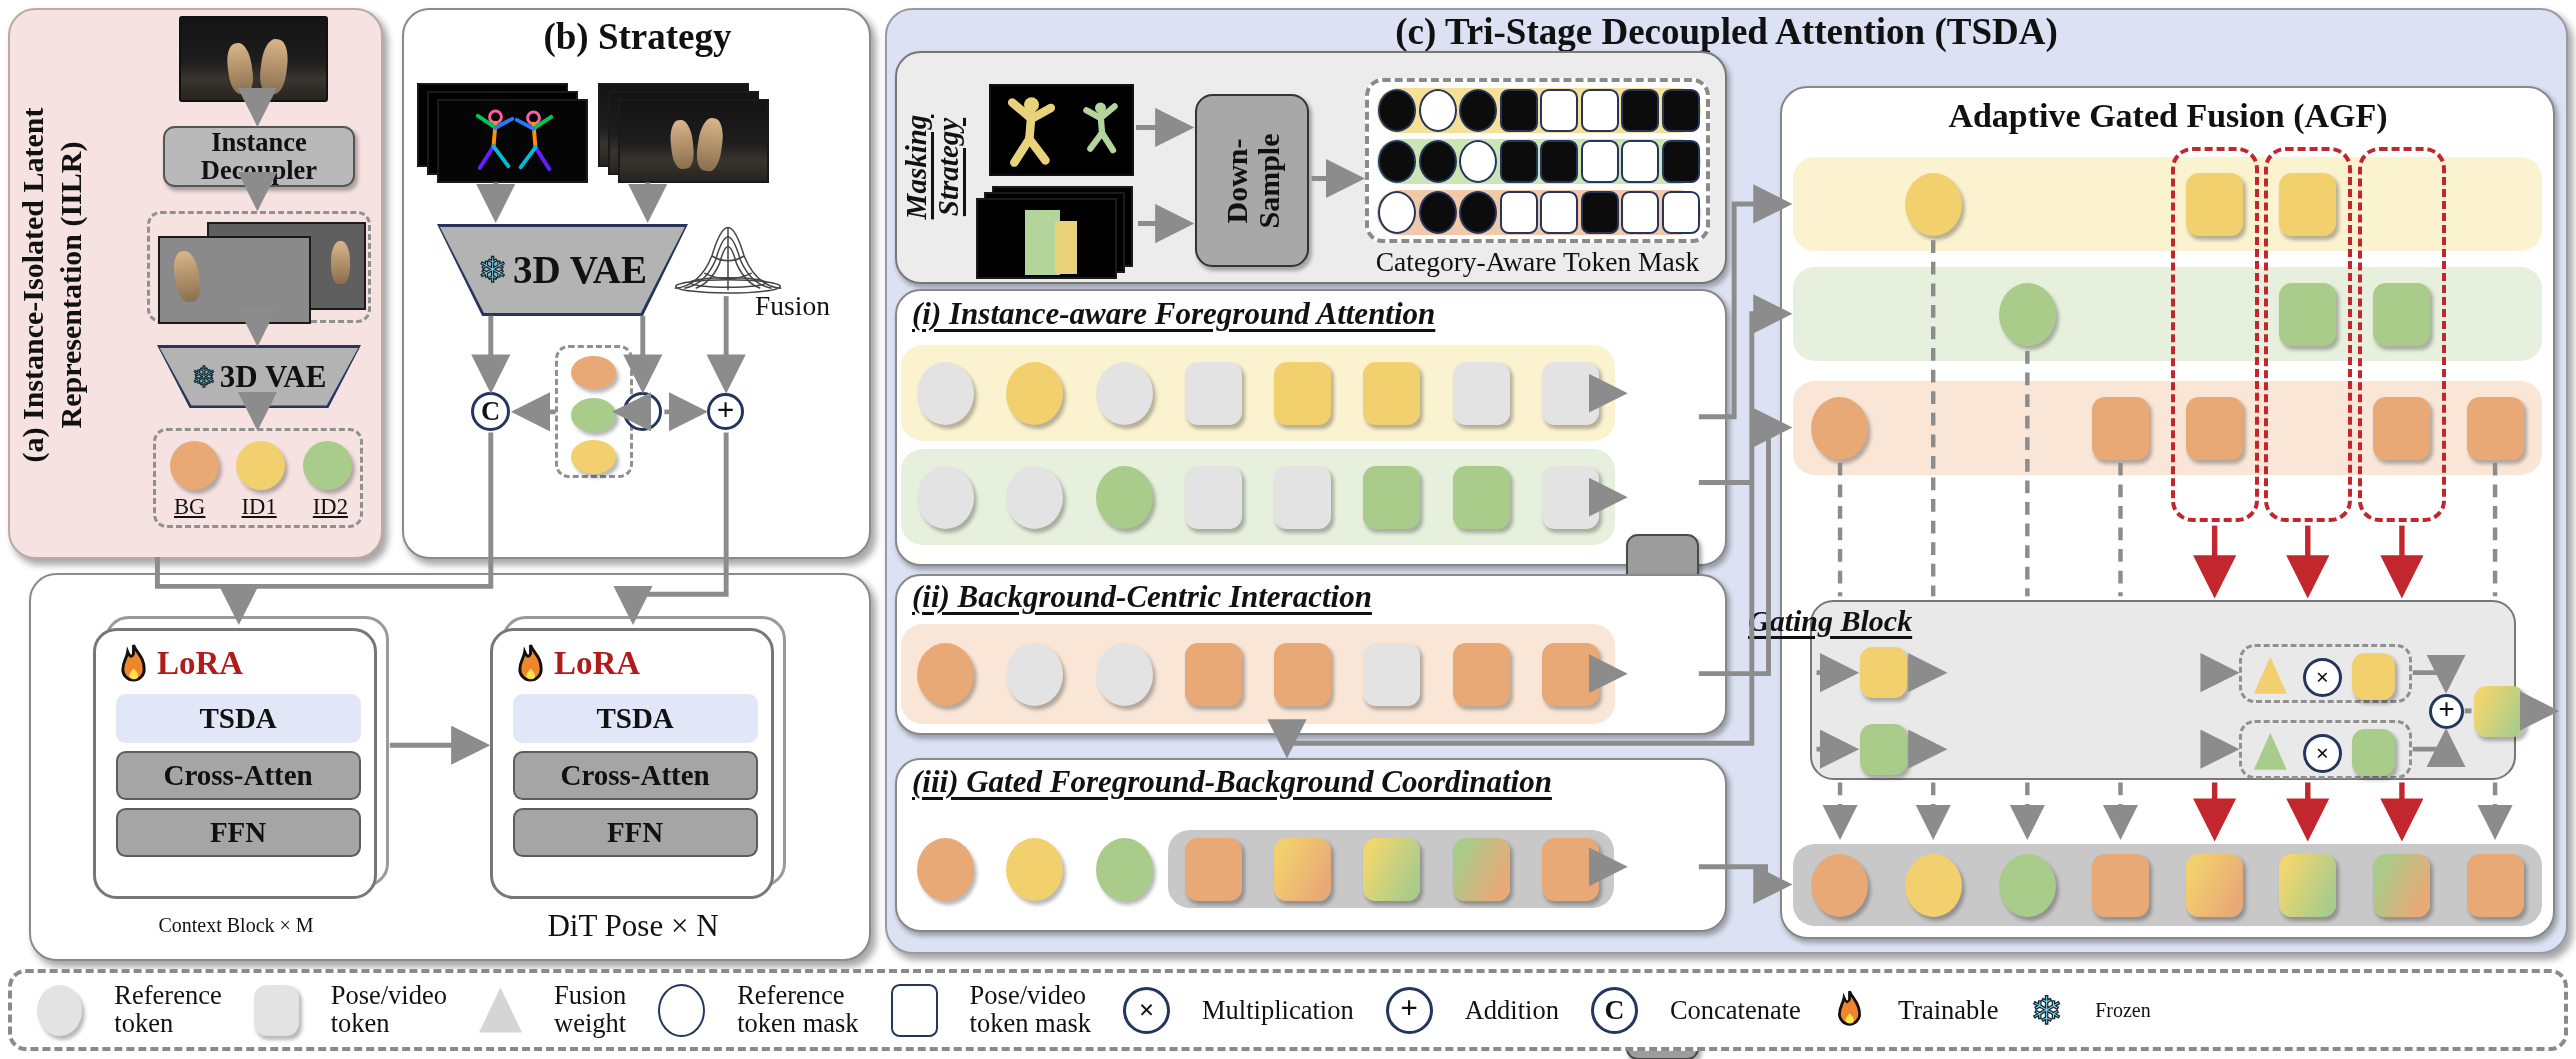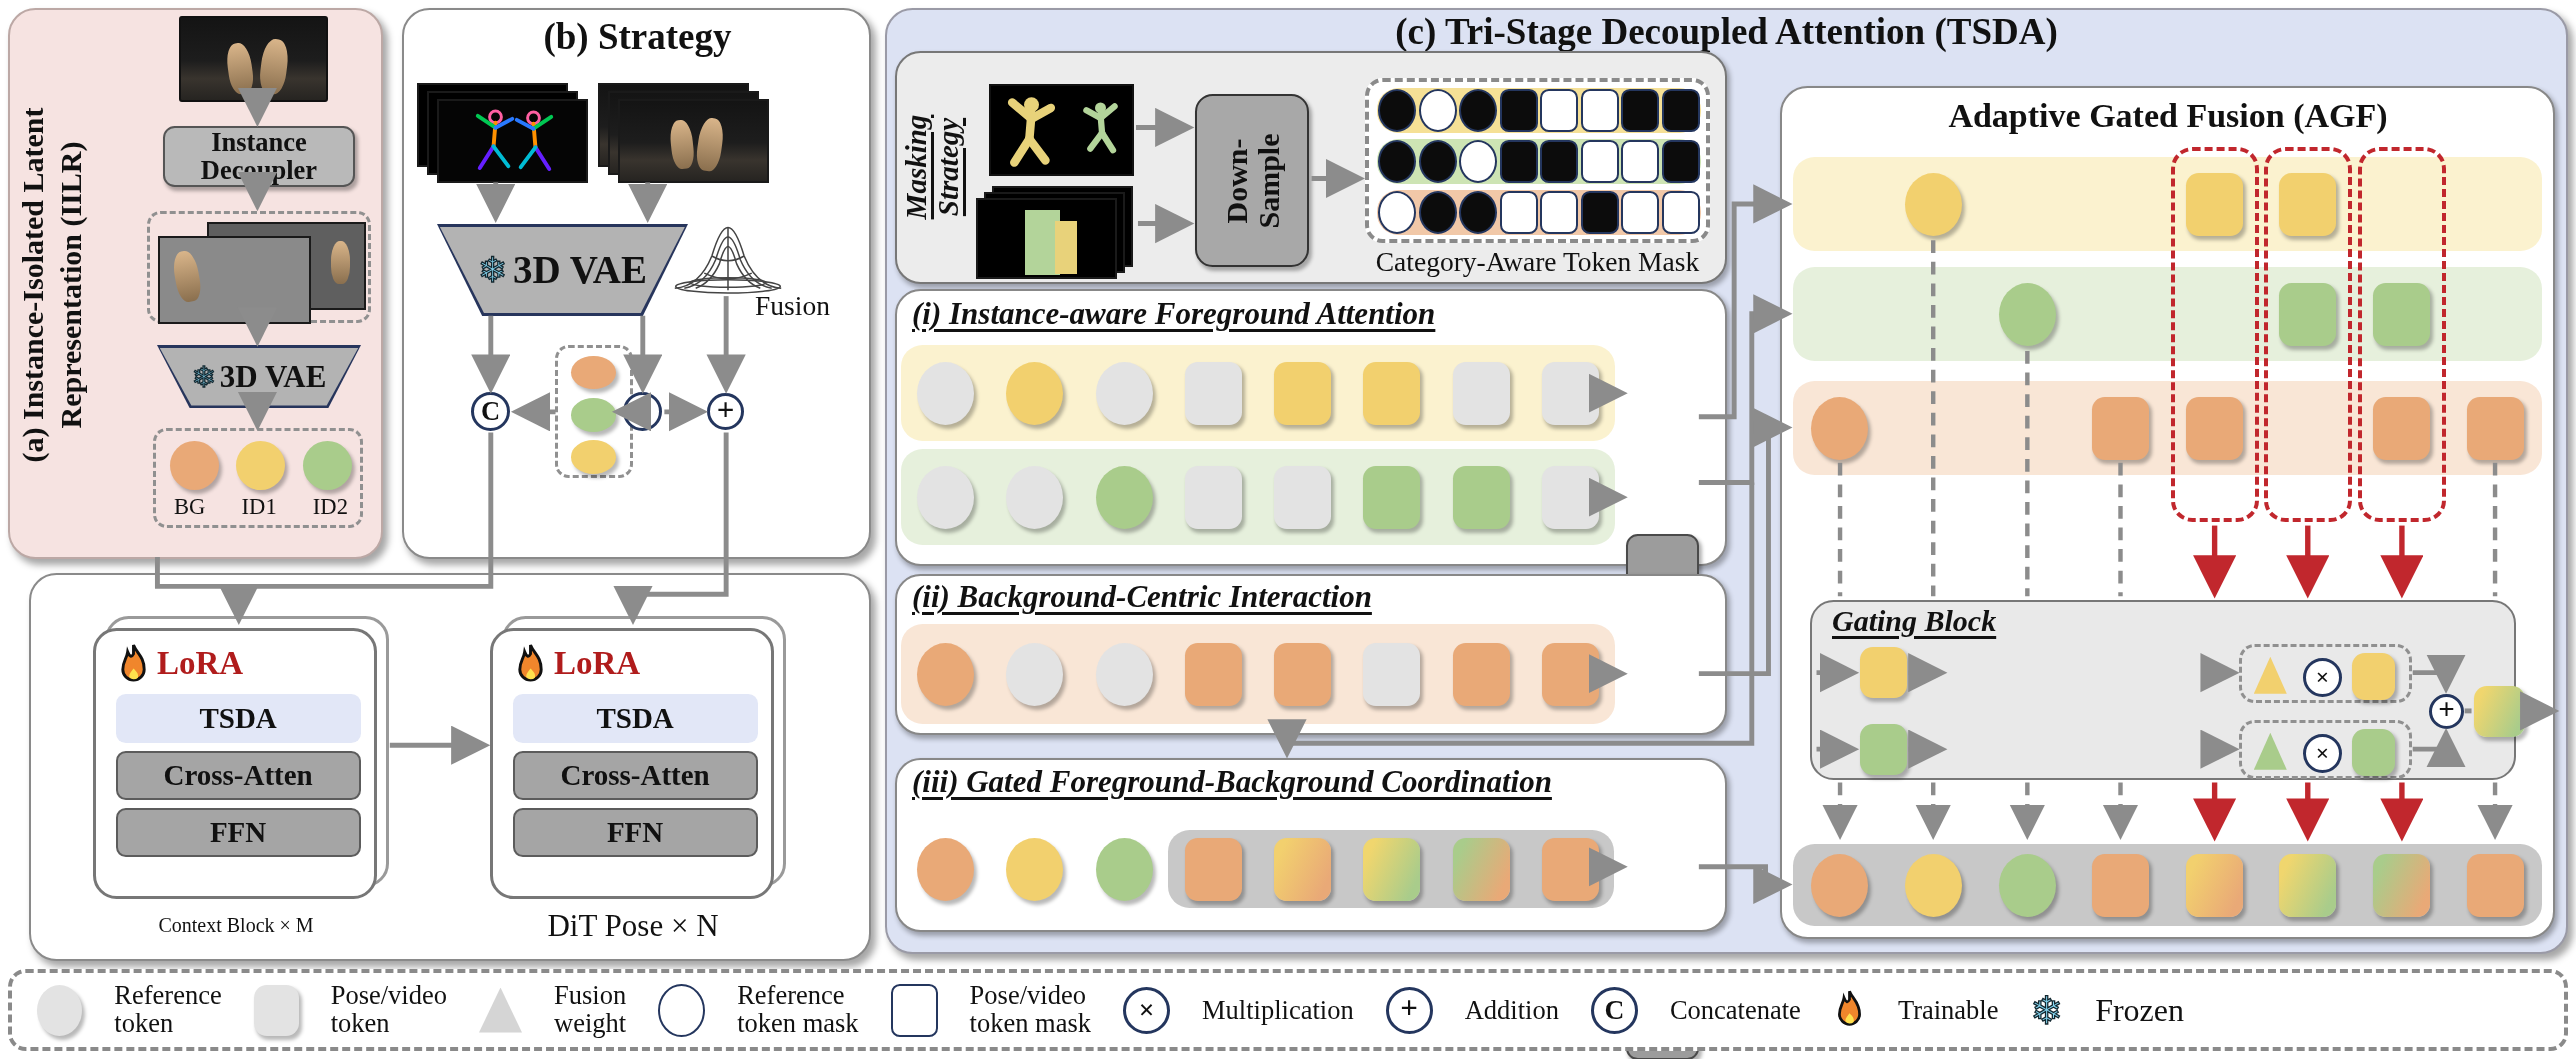--- a/index.html
+++ b/index.html
@@ -119,21 +119,21 @@
     <span class="bold" style="font-size:31px;">3D VAE</span>
   </div>
 </div>
 
 <div class="abs dashbox" style="left:153px;top:428px;width:210px;height:100px;">
   <div class="abs dots" style="left:11.8px;top:9.8px;width:186px;height:51px;display:flex;gap:17.7px;justify-content:center;">
       <span class="tok c orange"></span>
       <span class="tok c yellow"></span>
       <span class="tok c green"></span>
     </div>
-  <div class="abs" style="left:0;top:63px;width:210px;display:flex;justify-content:space-around;font-size:22.6px;">
+  <div class="abs" style="left:0;top:63px;width:210px;display:flex;justify-content:space-around;font-size:22.6px;text-decoration:underline;">
     <span>BG</span>
     <span>ID1</span>
     <span>ID2</span>
   </div>
 </div>
 
 <div class="abs bold ctr" style="left:451px;top:13.7px;width:373px;height:45px;font-size:37px;">(b) Strategy</div>
 
 <div class="abs" style="left:417px;top:83px;width:172px;height:100px;">
   <div class="frame" style="left:0;top:0;width:147px;height:80px;background:#000;"></div>
@@ -383,21 +383,21 @@
     <span class="tok gap"></span>
     <span class="tok s orange"></span>
     <span class="tok s orange"></span>
   </div>
 
 <div class="abs redcol" style="left:2171px;top:147px;width:88px;height:375px;"></div>
 <div class="abs redcol" style="left:2264px;top:147px;width:88px;height:375px;"></div>
 <div class="abs redcol" style="left:2358px;top:147px;width:88px;height:375px;"></div>
 
 <div class="abs" style="left:1810px;top:600px;width:706px;height:180px;background:#e9e9e9;border:2.9px solid #777;border-radius:23.5px;"></div>
-<div class="abs ital bold ul" style="left:1832px;top:604px;font-size:30px;">Gating Block</div>
+<div class="abs ital bold ul" style="left:1748px;top:604px;font-size:30px;">Gating Block</div>
 
 <span class="abs tok s yellow" style="left:1860px;top:647px;width:47px;height:51px;"></span>
 <span class="abs tok s green" style="left:1860px;top:724px;width:47px;height:51px;"></span>
 
 <div class="abs dashbox" style="left:2239px;top:644px;width:173px;height:59px;border-radius:15.7px;">
   <span class="tri" style="position:absolute;left:11.8px;top:9.8px;width:33px;height:37px;background:#f2d06e;"></span>
   <div class="opc" style="position:absolute;left:61px;top:10.8px;width:33px;height:33px;border-width:3.4px;font-size:23.5px;">
     <span>×</span>
     </div>
   <span class="tok s yellow" style="position:absolute;left:110px;top:5.9px;width:43px;height:47px;"></span>
@@ -462,21 +462,21 @@
     <span>C</span>
     </div>
   <div style="font-size:26.5px;white-space:nowrap;">Concatenate</div>
 
   <svg width="33" height="43" style="flex:none;" viewBox="0 0 34 44">
       <use href="#flame"></use>
     </svg>
   <div style="font-size:26.5px;white-space:nowrap;">Trainable</div>
 
   <span class="snow" style="font-size:39px;font-family:'DejaVu Sans',sans-serif;flex:none;">❄</span>
-  <div style="font-size:32px;white-space:nowrap;">Frozen</div>
+  <div style="font-size:20px;white-space:nowrap;">Frozen</div>
 </div>
 
 <svg class="wires" width="2576" height="1059" viewBox="0 0 2626 1080">
   <defs>
     <marker id="ag" markerWidth="9" markerHeight="9" refX="6.5" refY="4" orient="auto">
       <path d="M0,0 L8,4 L0,8 Z" fill="#8c8c8c"></path>
       </marker>
     <marker id="ar" markerWidth="9" markerHeight="9" refX="6.5" refY="4" orient="auto">
       <path d="M0,0 L8,4 L0,8 Z" fill="#c1272d"></path>
       </marker>

